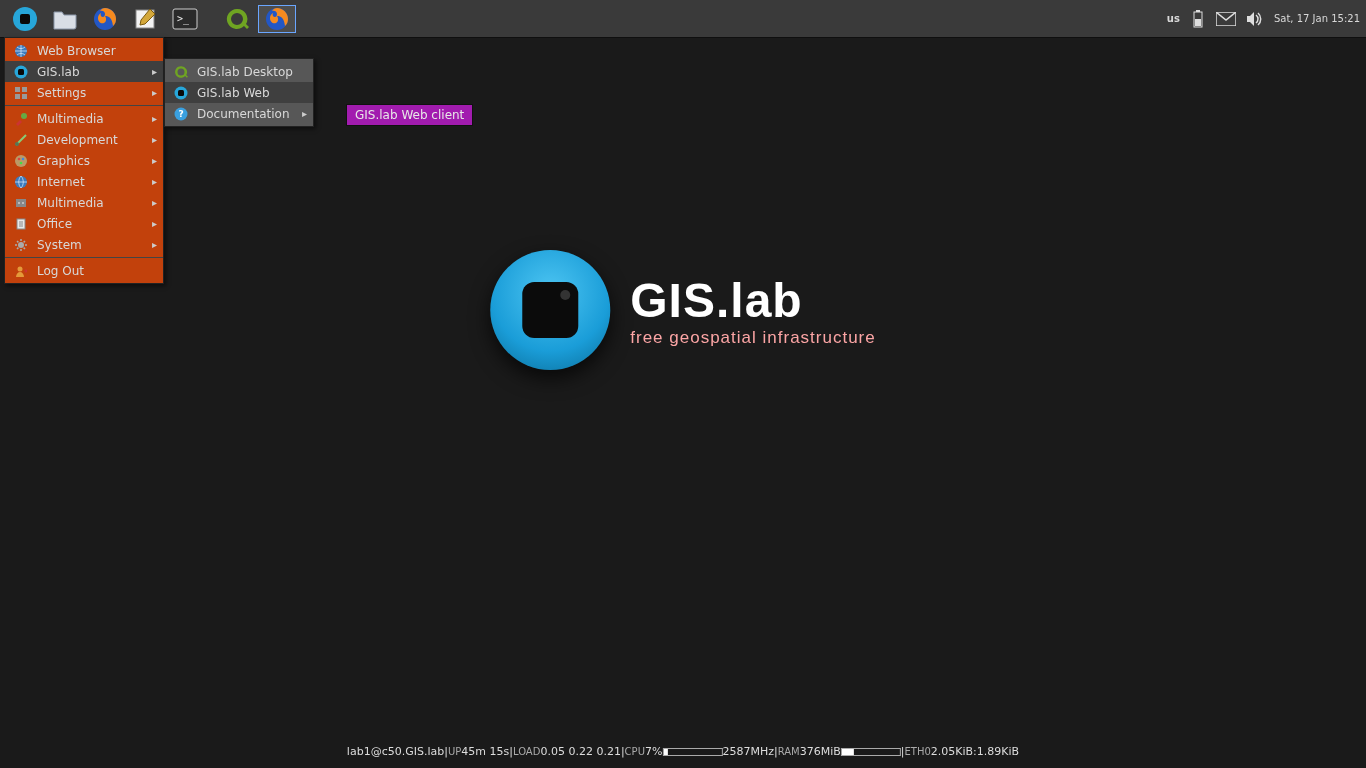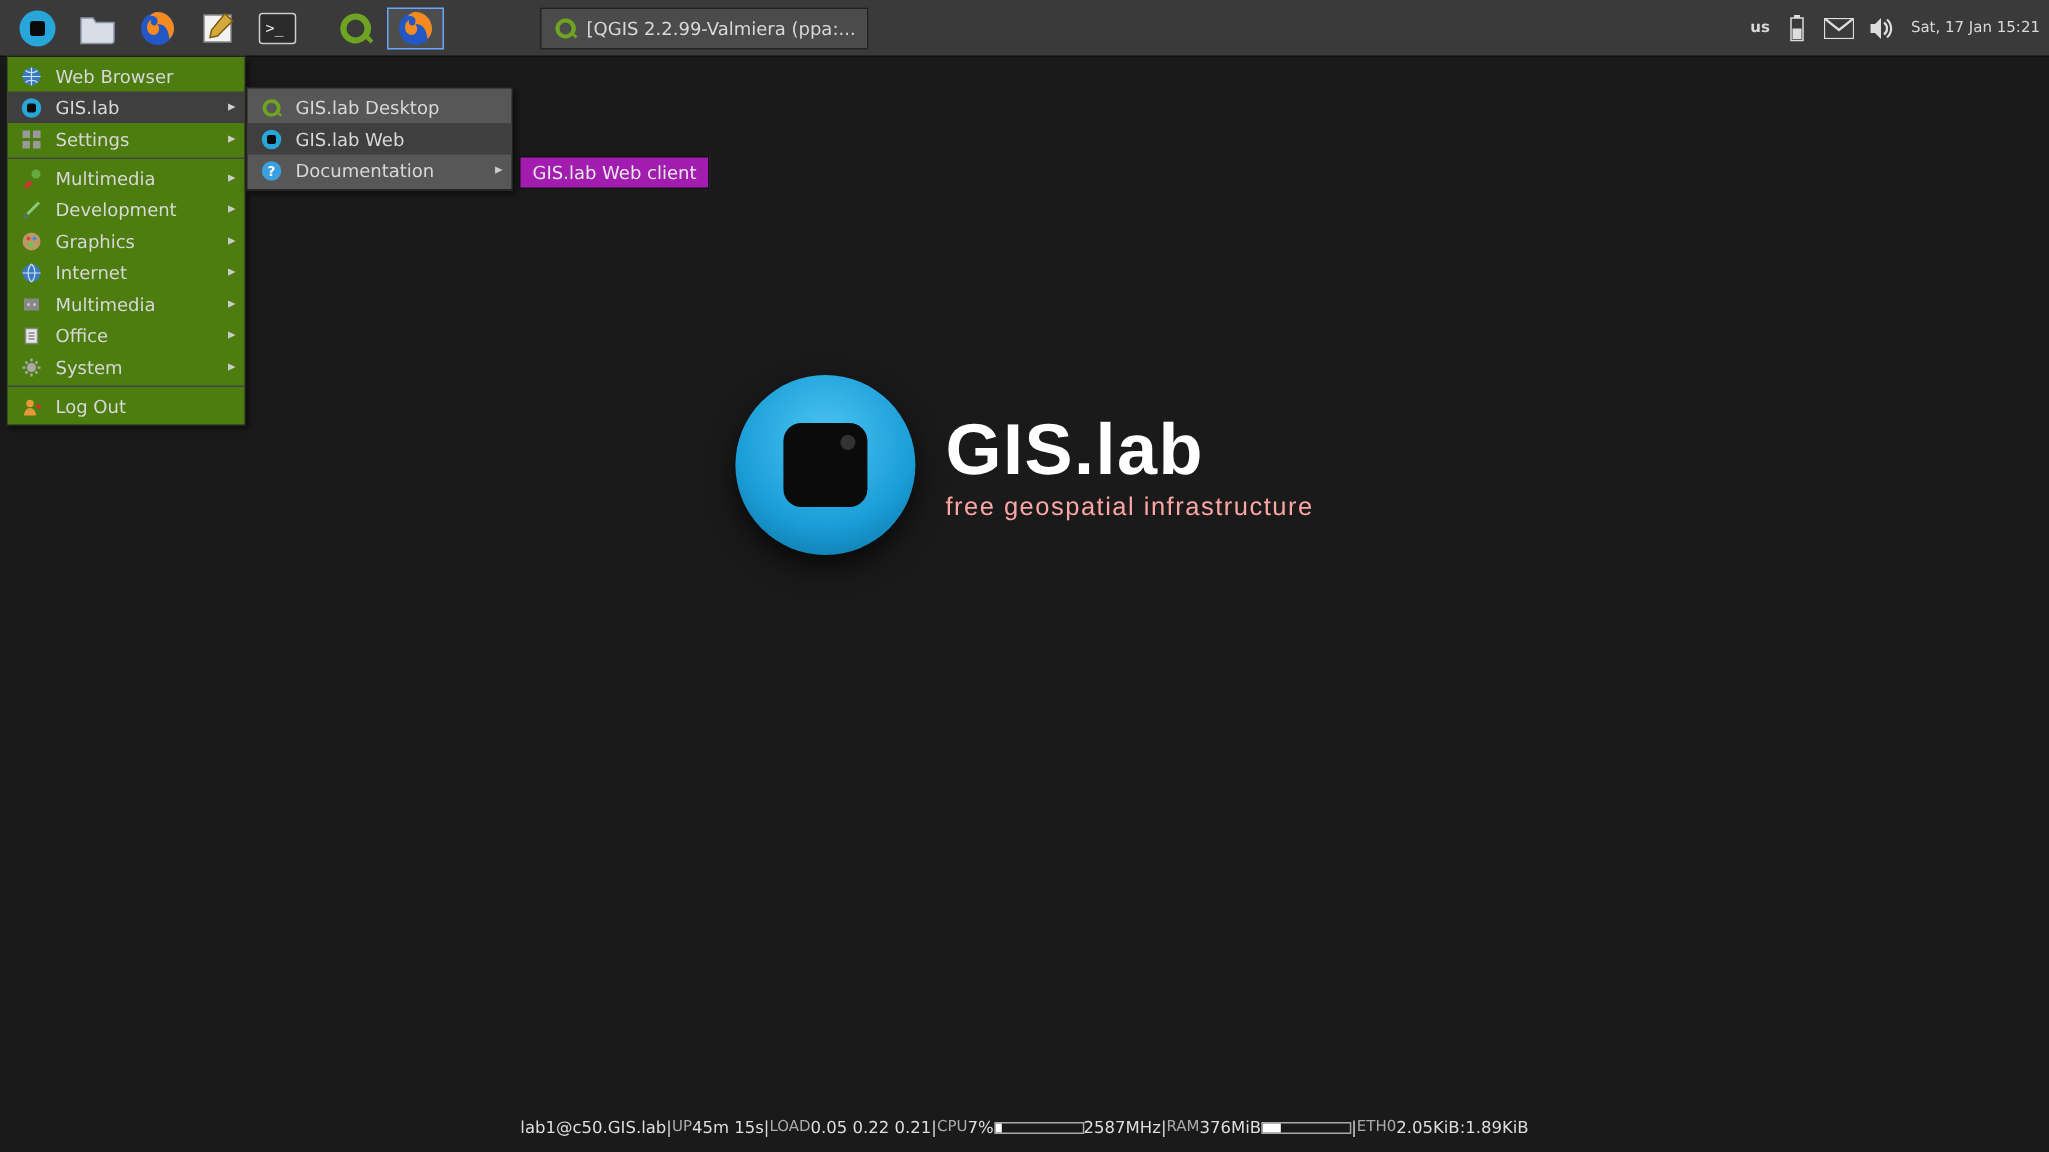--- a/index.html
+++ b/index.html
@@ -44,42 +44,42 @@
 .taskbar-entry span { white-space:nowrap; overflow:hidden; text-overflow:ellipsis; font-size:12px; }
 
 .tray-icon { display:flex; align-items:center; justify-content:center; }
 .kb-layout { font-weight:bold; font-size:10px; }
 
 
 .app-menu {
   position:absolute;
   top:37px; left:4px;
   width:160px;
-  background:#4d7c0f;
+  background:#c2410c;
   border:1px solid #222;
   box-shadow:2px 2px 4px rgba(0,0,0,.5);
   padding:2px 0;
 }
 .menu-item {
   display:flex; align-items:center; gap:8px;
   height:21px; padding:0 8px;
   cursor:pointer;
   font-size:12px;
   position:relative;
 }
 .menu-item.selected { background:#3f3f3f; }
 .menu-item .arrow { position:absolute; right:6px; font-size:10px; color:#ccc; }
 .menu-sep { height:1px; background:#444; margin:2px 0; }
 .menu-item .mi-icon { width:16px; height:16px; display:flex; align-items:center; justify-content:center; }
 
 
 .sub-menu {
   position:absolute;
   top:58px; left:164px;
-  width:178px;
+  width:150px;
   background:#575757;
   border:1px solid #222;
   box-shadow:2px 2px 4px rgba(0,0,0,.5);
   padding:2px 0;
 }
 
 
 .tooltip {
   position:absolute;
   top:104px; left:346px;
@@ -170,26 +170,20 @@
           <path d="M12 2a10 10 0 1 0 7 17l3 3 2-2-3-3A10 10 0 0 0 12 2zm0 4a6 6 0 1 1 0 12 6 6 0 0 1 0-12z" fill="#6fa422"></path>
         </svg>
     </div>
     <div class="launcher-btn active">
       <svg width="24" height="24" viewBox="0 0 24 24">
           <circle cx="12" cy="12" r="11" fill="#2357c5"></circle>
           <path d="M12 1c6 0 11 5 11 11 0 3-1 5-3 7-1-8-4-10-8-10 2 3 1 6-1 7-3 1-6-1-6-5 0-2 1-4 3-5-1 2 0 4 2 4 1 0 2-1 2-3 0-2-2-4-5-3C8 2 10 1 12 1z" fill="#f58a1f"></path>
         </svg>
     </div>
     <div class="panel-sep" style="width:60px;"></div>
-    <div class="taskbar-entry">
-      <svg width="16" height="16" viewBox="0 0 24 24">
-          <path d="M12 2a10 10 0 1 0 7 17l3 3 2-2-3-3A10 10 0 0 0 12 2zm0 4a6 6 0 1 1 0 12 6 6 0 0 1 0-12z" fill="#6fa422"></path>
-        </svg>
-      <span>[QGIS 2.2.99-Valmiera (ppa:...</span>
-    </div>
   </div>
   <div class="panel-right">
     <span class="tray-icon kb-layout">us</span>
     <span class="tray-icon">
       <svg width="16" height="20" viewBox="0 0 16 20">
           <rect x="4" y="3" width="8" height="15" fill="none" stroke="#ddd"></rect>
           <rect x="6" y="1" width="4" height="2" fill="#ddd"></rect>
           <rect x="5" y="10" width="6" height="7" fill="#ddd"></rect>
         </svg>
     </span>

